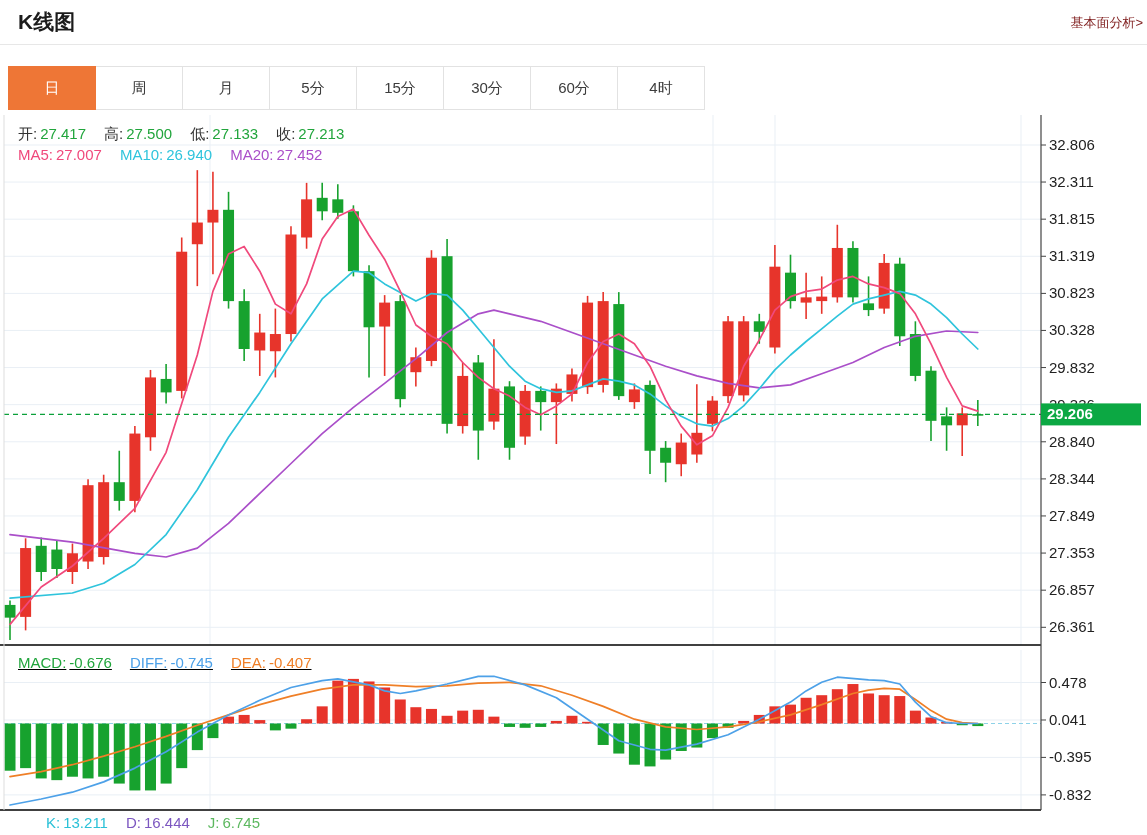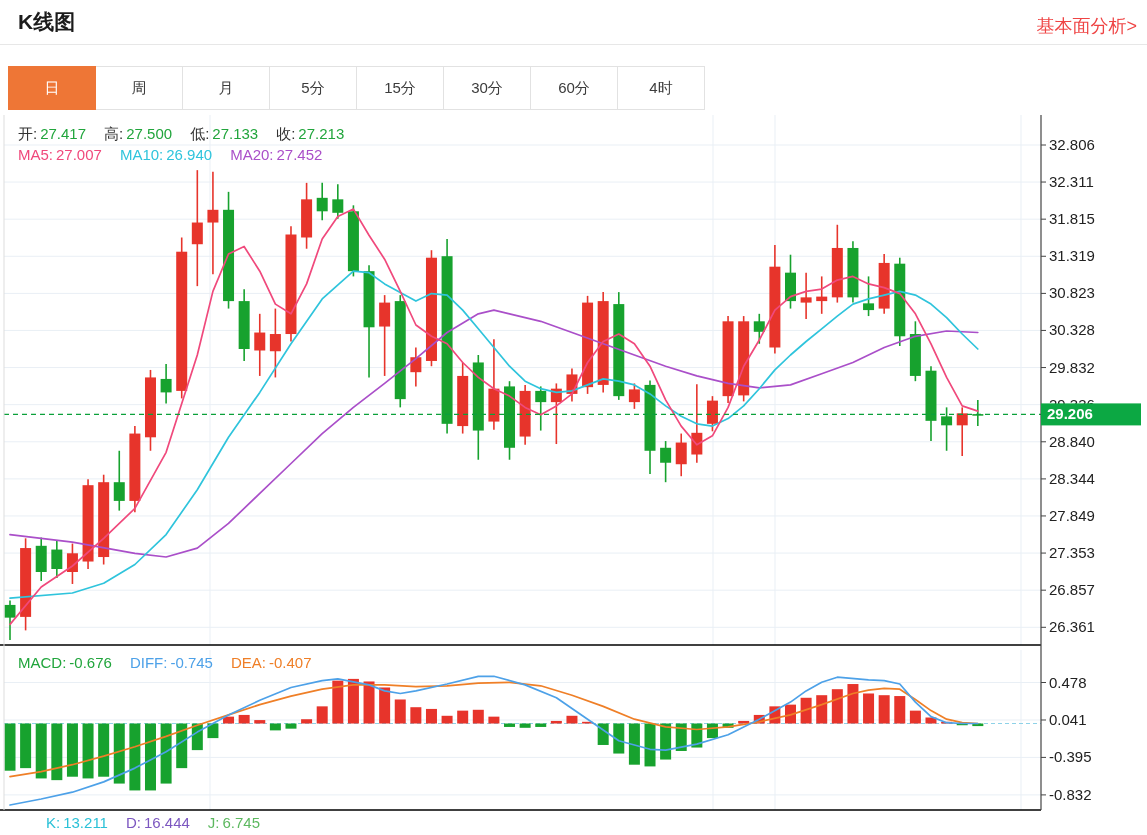--- a/index.html
+++ b/index.html
@@ -1,34 +1,34 @@
 <!DOCTYPE html>
 <html><head>
 <meta charset="utf-8">
 <style>
   html,body{margin:0;padding:0;}
   body{width:1147px;height:835px;background:#fff;overflow:hidden;position:relative;
        font-family:"Liberation Sans","DejaVu Sans",sans-serif;}
   .hdr-title{position:absolute;left:18px;top:8px;font-size:21px;font-weight:bold;color:#1b1b1b;z-index:3;}
-  .hdr-link{position:absolute;right:10px;top:14px;font-size:18px;color:#ef4444;z-index:3;cursor:pointer;text-decoration:none;}
+  .hdr-link{position:absolute;right:4px;top:14px;font-size:13px;color:#7f1d1d;z-index:3;cursor:pointer;text-decoration:none;}
   .hdr-sep{position:absolute;left:0;top:44px;width:1147px;height:1px;background:#e7e7e7;z-index:3;}
   .tabbar{position:absolute;left:8px;top:66px;display:flex;z-index:3;}
   .tab{width:86px;height:42px;line-height:42px;text-align:center;font-size:15px;color:#3c3c3c;
        background:#fff;border:1px solid #e2e2e2;border-left:none;cursor:pointer;box-sizing:content-box;}
   .tab:first-child{border-left:1px solid #e2e2e2;}
   .tab.active{background:#ee7636;border-color:#ee7636;color:#fff;}
   #chart-svg{position:absolute;left:0;top:0;z-index:1;}
   #chart-svg text{font-family:"Liberation Sans","DejaVu Sans",sans-serif;}
   .legend{position:absolute;left:18px;z-index:2;font-size:15px;white-space:nowrap;}
   .legend .pair{margin-right:18px;}
   .legend .lbl{color:#333;}
   .legend .val{margin-left:3px;}
   #ohlc-row{top:125px;}
   #ma-row{top:146px;}
-  #macd-row{top:654px;}
+  #macd-row{top:654px;text-decoration:underline;}
   #kdj-row{top:814px;margin-left:28px;}
 </style>
 </head>
 <body>
 
 <div class="hdr-title">K线图</div>
 <a class="hdr-link">基本面分析&gt;</a>
 <div class="hdr-sep"></div>
 
 <div class="tabbar">

